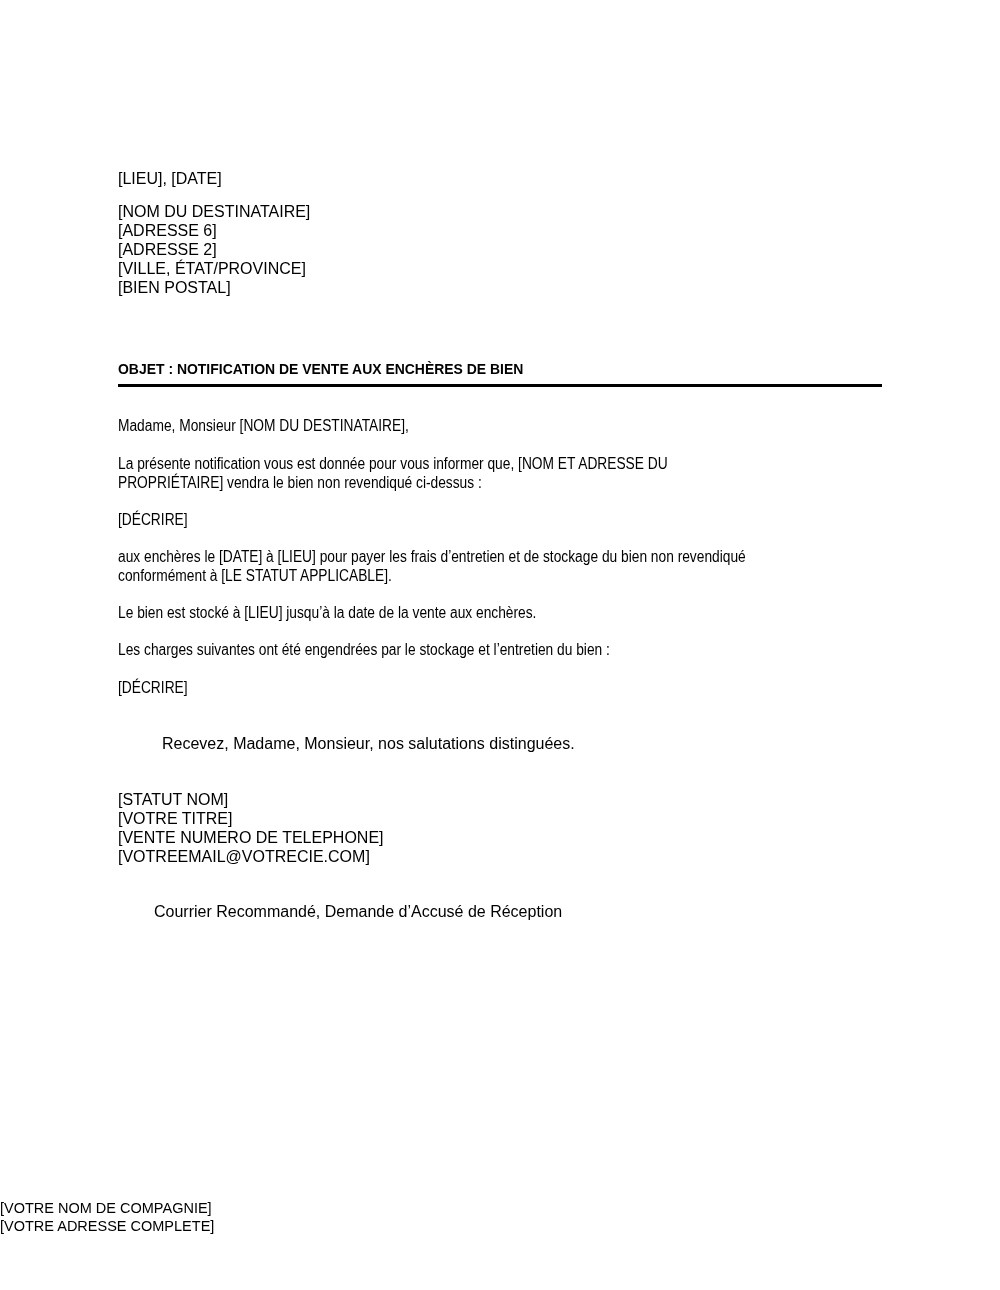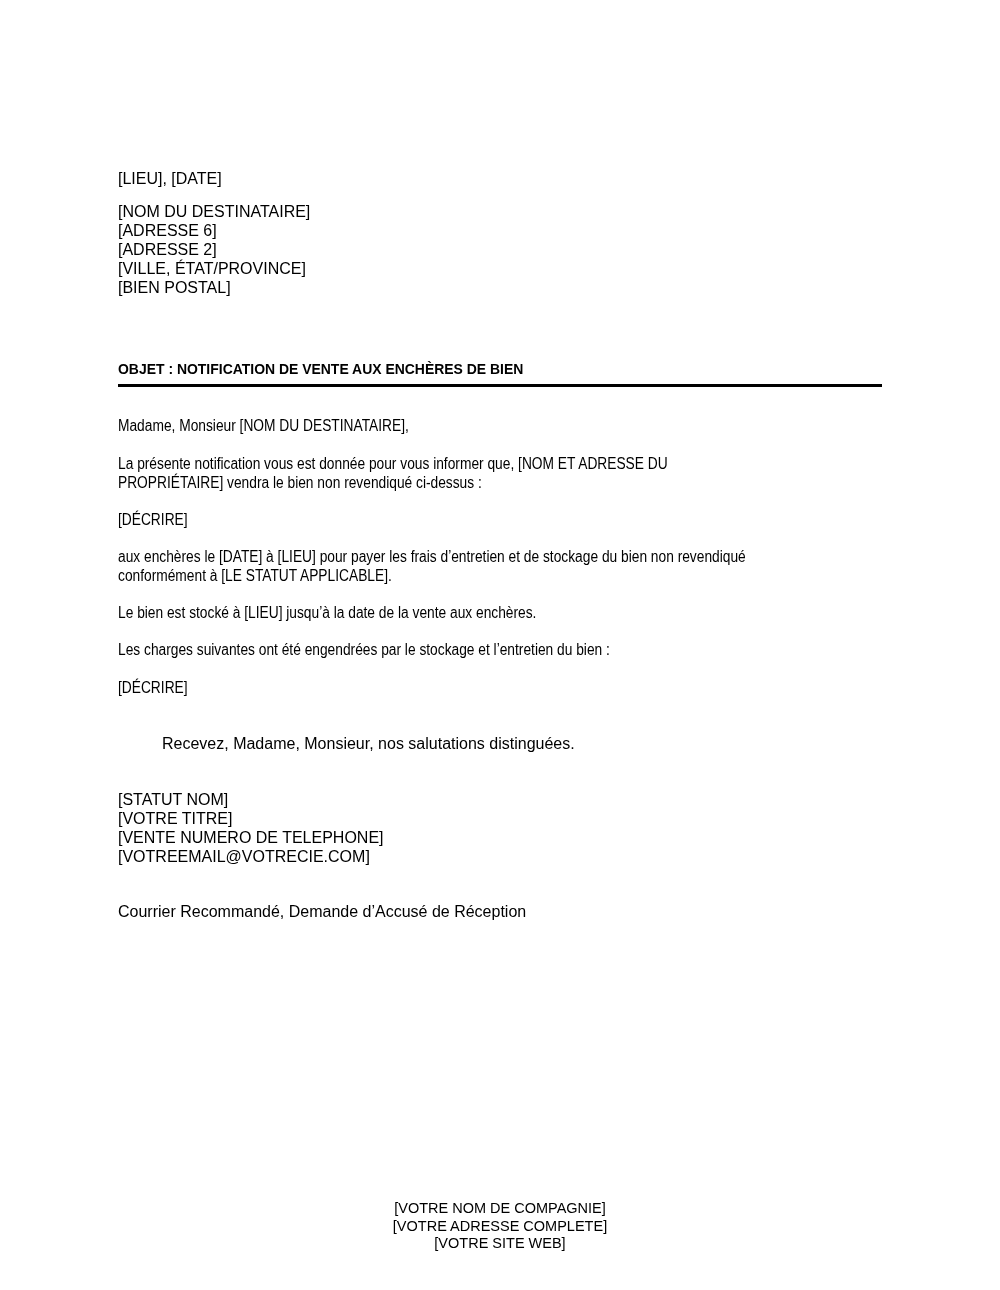--- a/index.html
+++ b/index.html
@@ -2,21 +2,21 @@
 <html><head>
   <meta charset="utf-8">
   <style>
     html, body { margin: 0; padding: 0; background: #ffffff; }
     body { width: 1000px; height: 1290px; position: relative; overflow: hidden;
            font-family: "Liberation Sans", sans-serif; color: #000; font-size: 16px; }
     .blk { position: absolute; left: 118px; line-height: 19px; white-space: nowrap; }
     .narrow { transform-origin: 0 0; transform: scaleX(0.86); }
     .subject { font-weight: bold; font-size: 15.5px; transform-origin: 0 0; transform: scaleX(0.9); }
     .rule { position: absolute; left: 118px; top: 384px; width: 764px; height: 3px; background: #000; }
-    .footer { position: absolute; left: 0; width: 1000px; top: 1200px; text-align: center;
+    .footer { position: absolute; left: 0; width: 1000px; top: 1200px; text-align: left;
               font-size: 14.5px; line-height: 17.5px; }
     .line { display: block; }
   </style>
 </head>
 <body>
 
 <div>
 
   <div class="blk" style="top:153px;margin-top:16px;">[LIEU], [DATE]</div>
 
@@ -53,21 +53,20 @@
 
   <div class="blk" style="top:734px;margin-left:44px;">Recevez, Madame, Monsieur, nos salutations distinguées.</div>
 
   <div class="blk" style="top:790px;">
     <span class="line">[STATUT NOM]</span>
     <span class="line">[VOTRE TITRE]</span>
     <span class="line">[VENTE NUMERO DE TELEPHONE]</span>
     <span class="line">[VOTREEMAIL@VOTRECIE.COM]</span>
   </div>
 
-  <div class="blk" style="top:902px;">Courrier Recommandé, Demande d’Accusé de Réception</div>
+  <div class="blk" style="top:902px;margin-left:36px;">Courrier Recommandé, Demande d’Accusé de Réception</div>
 
   <div class="footer">
     <span class="line">[VOTRE NOM DE COMPAGNIE]</span>
     <span class="line">[VOTRE ADRESSE COMPLETE]</span>
-    <span class="line">[VOTRE SITE WEB]</span>
   </div>
 
 </div>
 
 </body></html>

